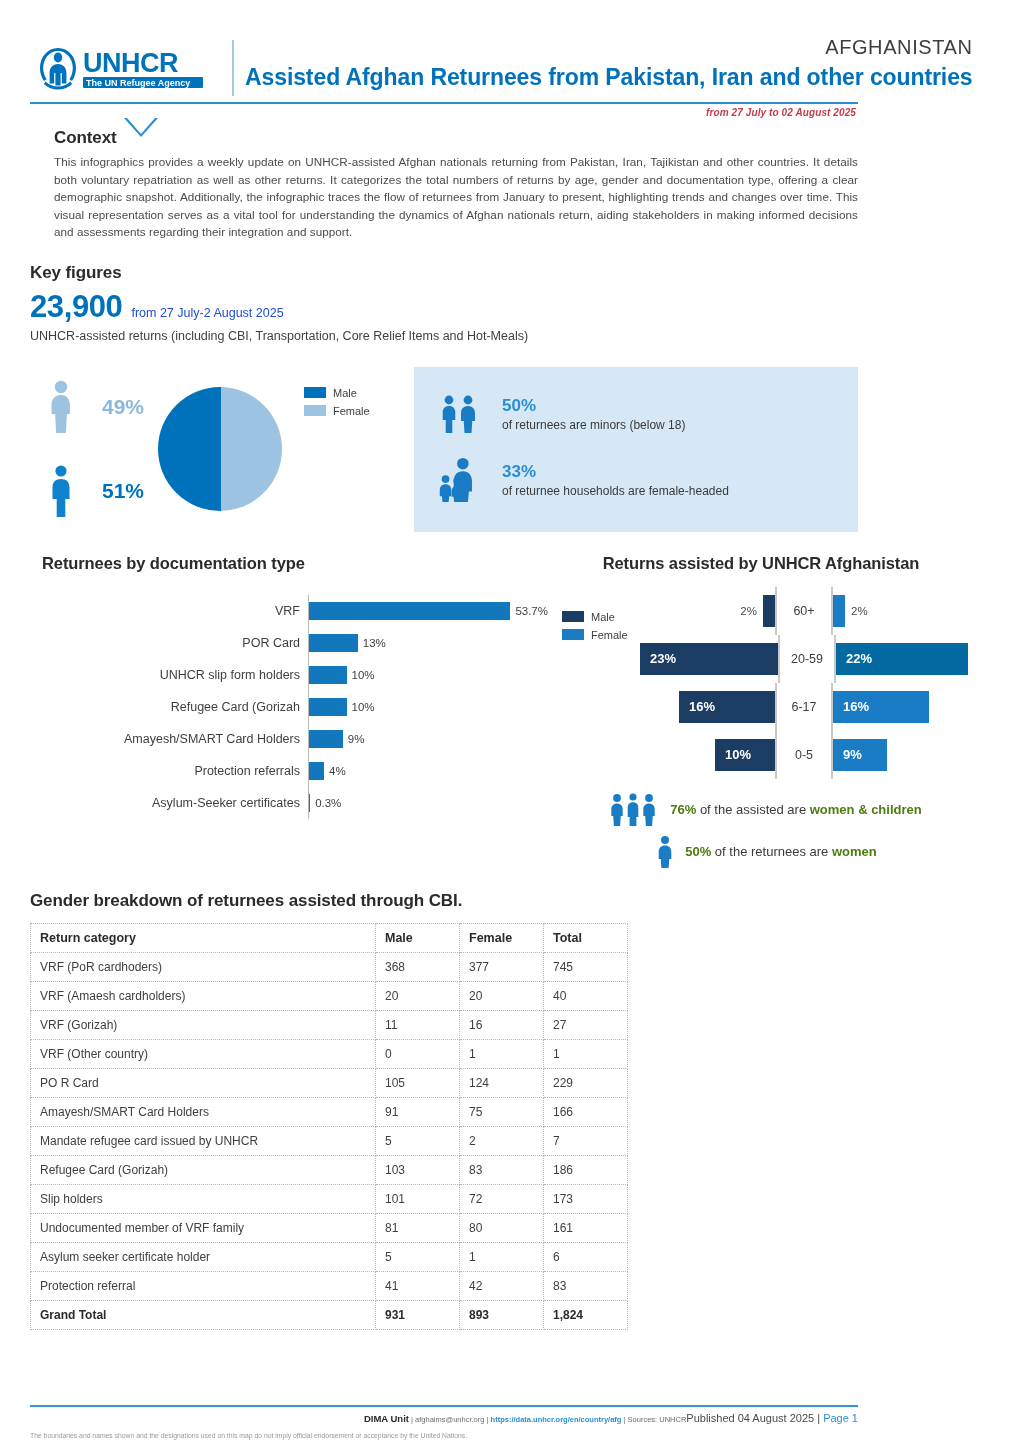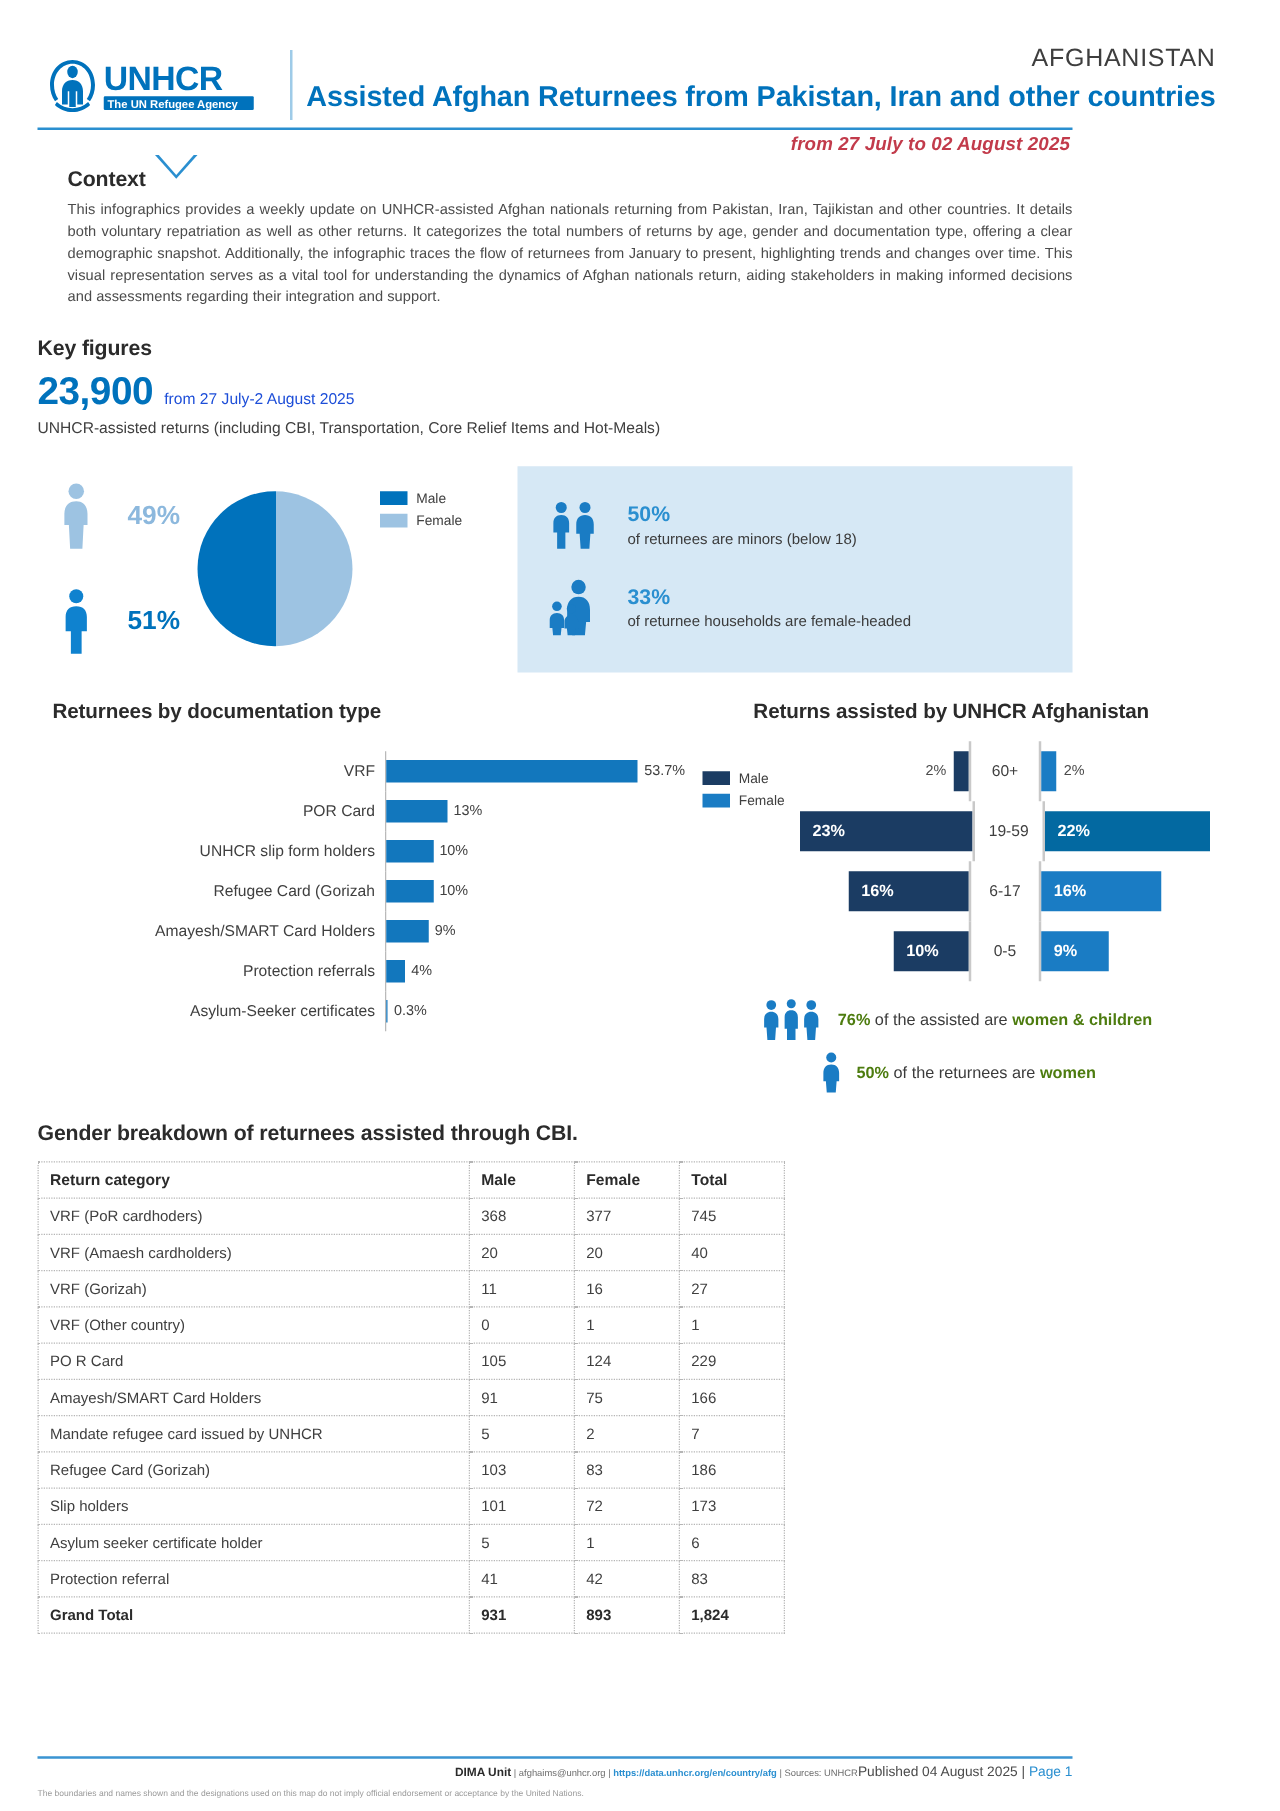--- a/index.html
+++ b/index.html
@@ -21,21 +21,21 @@
   .country-name {
     font-size: 20px; letter-spacing: .6px; color: #3e3e3e; font-weight: 400;
     line-height: 26px;
   }
   .main-title {
     font-size: 23px; font-weight: 700; color: #0072bc; line-height: 34px;
     letter-spacing: -.1px; white-space: nowrap;
   }
   .hr-blue { height: 2px; background: #2a8fd0; margin: 6px 0 0 0; }
   .date-range {
-    text-align: right; font-size: 15px; font-style: italic; font-weight: 700;
+    text-align: right; font-size: 10px; font-style: italic; font-weight: 700;
     color: #c23b4b; padding: 3px 2px 0 0; letter-spacing: .1px;
   }
   .notch {
     position: absolute; left: 94px; top: 100%;
     width: 0; height: 0; border-left: 17px solid transparent;
     border-right: 17px solid transparent; border-top: 19px solid #2a8fd0;
   }
   .notch-inner {
     position: absolute; left: 97px; top: 100%;
     width: 0; height: 0; border-left: 14px solid transparent;
@@ -357,21 +357,21 @@
                 <span class="bar-out" style="margin-left: 6px;">2%</span>
               </div>
             </div>
             <div class="pyr-row">
               <div class="pyr-left">
                 <div class="bar-m" style="width: 138px; background: rgb(27, 60, 99);">
                   <span class="bar-in">23%</span>
                 </div>
               </div>
               <div class="pyr-axis-l"></div>
-              <div class="pyr-mid">19-59</div>
+              <div class="pyr-mid">20-59</div>
               <div class="pyr-axis-l"></div>
               <div class="pyr-right">
                 <div class="bar-f" style="width: 132px; background: #0369a1;">
                   <span class="bar-in">22%</span>
                 </div>
               </div>
             </div>
             <div class="pyr-row">
               <div class="pyr-left">
                 <div class="bar-m" style="width: 96px; background: rgb(27, 60, 99);">
@@ -488,20 +488,26 @@
             <td class="num">83</td>
             <td class="num">186</td>
           </tr>
           <tr>
             <td>Slip holders</td>
             <td class="num">101</td>
             <td class="num">72</td>
             <td class="num">173</td>
           </tr>
           <tr>
+            <td>Undocumented member of VRF family</td>
+            <td class="num">81</td>
+            <td class="num">80</td>
+            <td class="num">161</td>
+          </tr>
+          <tr>
             <td>Asylum seeker certificate holder</td>
             <td class="num">5</td>
             <td class="num">1</td>
             <td class="num">6</td>
           </tr>
           <tr>
             <td>Protection referral</td>
             <td class="num">41</td>
             <td class="num">42</td>
             <td class="num">83</td>

